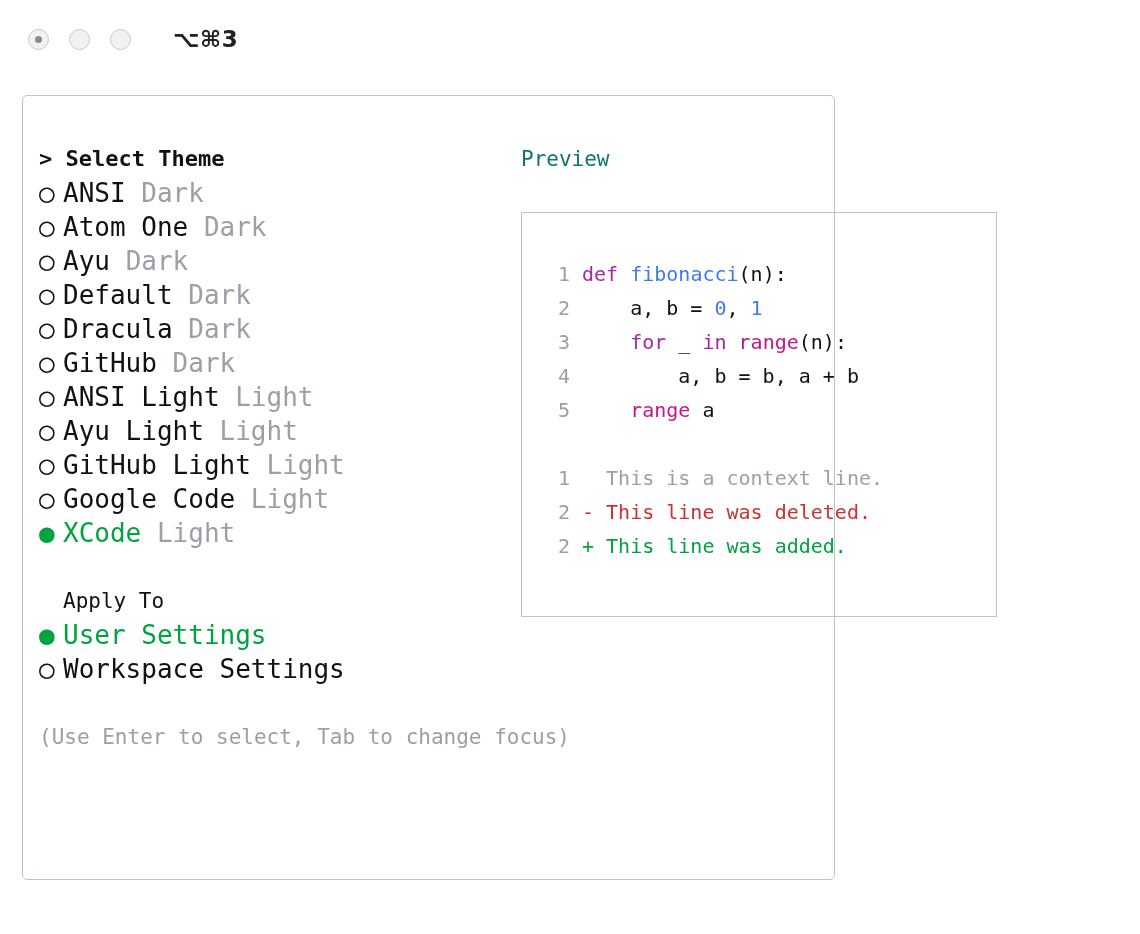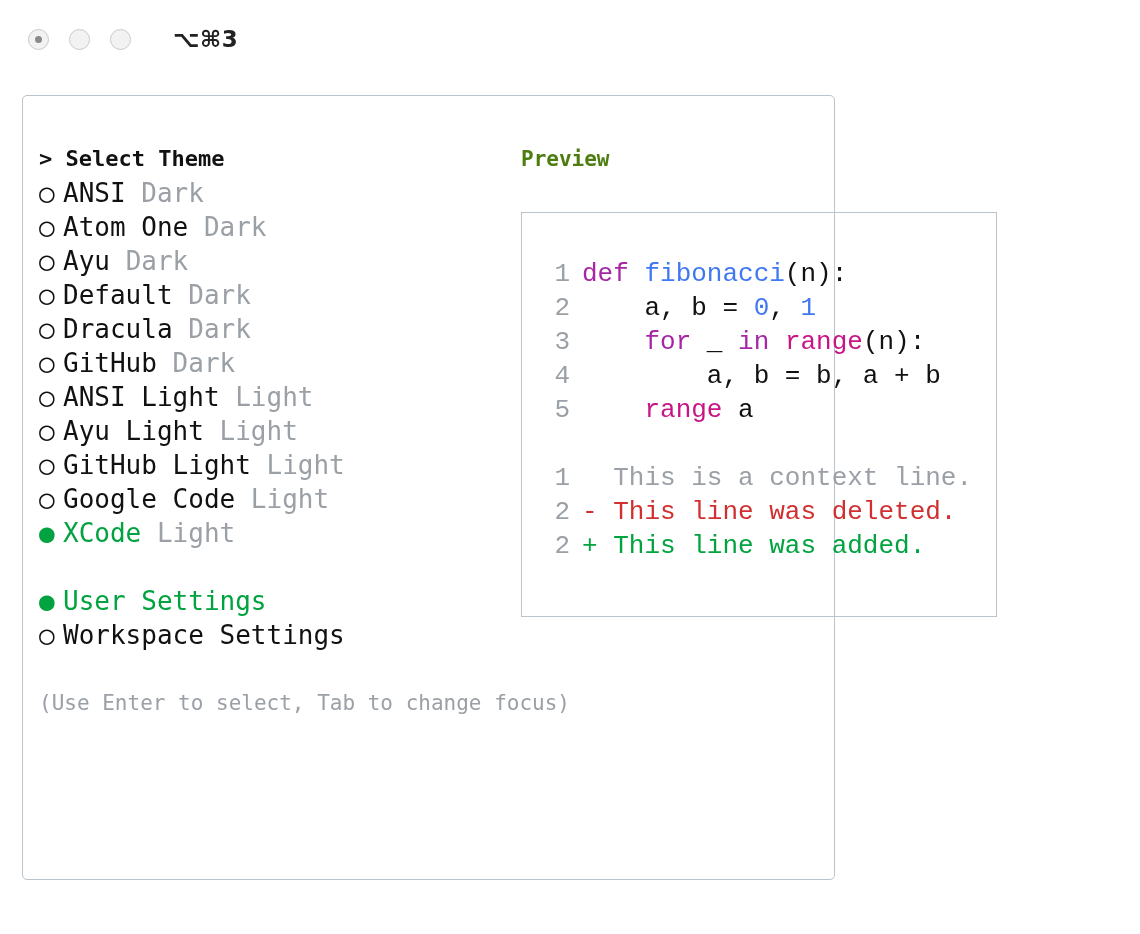--- a/index.html
+++ b/index.html
@@ -125,38 +125,37 @@
   .hint {
     font-size: 21px;
     line-height: 34px;
     color: #9aa0a6;
     white-space: pre;
     margin-top: 34px;
     max-width: 420px;
   }
   .preview-title {
     font-size: 21px;
-    font-weight: bold;
-    color: #4d7c0f;
+    font-weight: normal;
+    color: #0f766e;
     line-height: 34px;
     white-space: pre;
   }
   .preview-box {
     margin-top: 36px;
     width: 476px;
     height: 405px;
     border: 1.5px solid #b9c4cc;
     box-sizing: border-box;
     padding: 44px 0 0 18px;
   }
   .code-line {
-    font-size: 26px;
-    line-height: 34px;
-    white-space: pre;
-    font-family: Liberation Mono, monospace;
+    font-size: 20px;
+    line-height: 34px;
+    white-space: pre;
   }
   .ln {
     color: #9aa0a6;
     display: inline-block;
     width: 30px;
     text-align: right;
     margin-right: 12px;
   }
   .kw { color: #a626a4; }
   .fn { color: #4078f2; }
@@ -198,20 +197,21 @@
             <div class="row"><span class="bullet">○</span><span>GitHub </span><span class="variant">Dark</span></div>
             <div class="row"><span class="bullet">○</span><span>ANSI Light </span><span class="variant">Light</span></div>
             <div class="row"><span class="bullet">○</span><span>Ayu Light </span><span class="variant">Light</span></div>
             <div class="row"><span class="bullet">○</span><span>GitHub Light </span><span class="variant">Light</span></div>
             <div class="row"><span class="bullet">○</span><span>Google Code </span><span class="variant">Light</span></div>
             <div class="row"><span class="bullet sel">●</span><span class="label-sel">XCode </span><span class="variant">Light</span></div>
           </div>
 
         <div class="spacer"></div>
 
+        <div class="section-label">Apply To</div>
         <div id="apply-to-list">
             <div class="row"><span class="bullet sel">●</span><span class="label-sel">User Settings</span></div>
             <div class="row"><span class="bullet">○</span><span>Workspace Settings</span></div>
           </div>
 
         <div class="hint">(Use Enter to select, Tab to change focus)</div>
       </div>
 
       <div class="col-right">
         <div class="preview-title">Preview</div>

